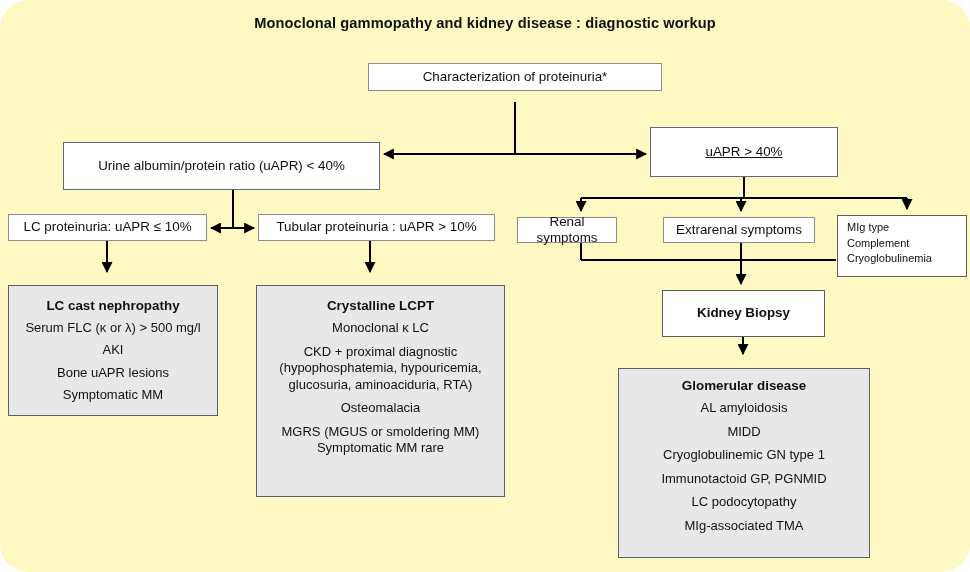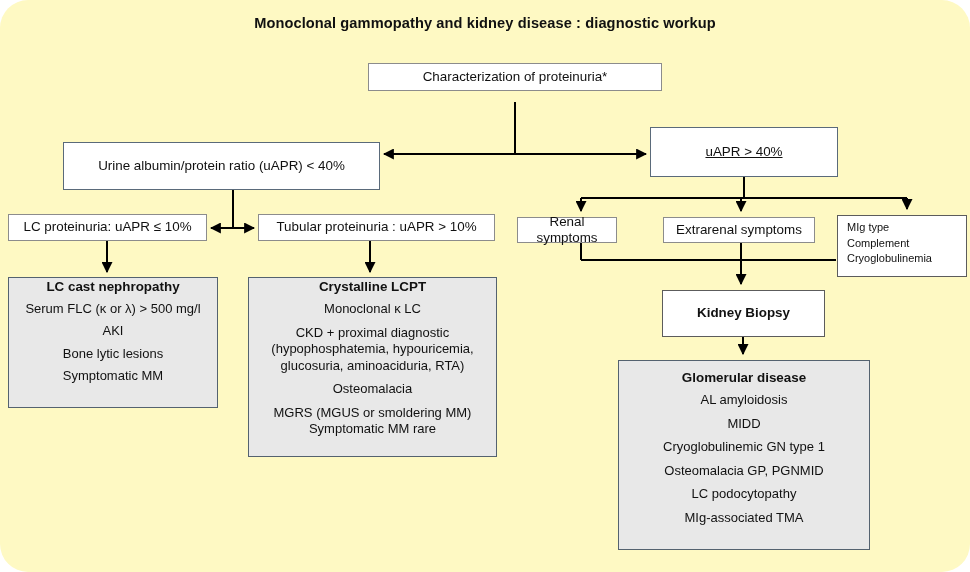--- a/index.html
+++ b/index.html
@@ -20,21 +20,21 @@
   }
   .slate{border-color:#5a6a7a;}
   .dark{border-color:#5c5c5c;}
   .bold{font-weight:bold;}
   .multiline{
     display:block;text-align:left;padding:4px 9px;font-size:11px;line-height:1.42;
   }
   .multiline div{margin:0;}
   .panel{
     position:absolute;background:#e8e8e8;border:1.5px solid #54626f;
-    padding:1px 10px 4px 10px;font-size:13px;
+    padding:12px 10px 4px 10px;font-size:13px;margin-top:8px;
   }
   .panel-title{
     font-weight:bold;font-size:13.4px;text-align:center;margin:0 0 3px 0;
   }
   .panel p{
     margin:7px 0;line-height:1.27;text-align:center;white-space:pre-line;
   }
   .panel.tight p{margin:6.5px 0;line-height:1.24;}
 </style>
 </head>
@@ -94,36 +94,36 @@
     <div>Complement</div>
     <div>Cryoglobulinemia</div>
   </div>
 
   <div class="wbox dark bold" style="left:662px;top:290px;width:163px;height:47px;">Kidney Biopsy</div>
 
   <div class="panel tight" style="left:8px;top:277px;width:210px;height:131px;">
     <div class="panel-title">LC cast nephropathy</div>
     <p>Serum FLC (κ or λ) &gt; 500 mg/l</p>
     <p>AKI</p>
-    <p>Bone lytic lesions</p>
+    <p>Bone uAPR lesions</p>
     <p>Symptomatic MM</p>
   </div>
 
-  <div class="panel" style="left:248px;top:277px;width:249px;height:180px;">
+  <div class="panel" style="left:256px;top:277px;width:249px;height:212px;">
     <div class="panel-title">Crystalline LCPT</div>
     <p>Monoclonal κ LC</p>
     <p>CKD + proximal diagnostic (hypophosphatemia, hypouricemia, glucosuria, aminoaciduria, RTA)</p>
     <p>Osteomalacia</p>
     <p>MGRS (MGUS or smoldering MM)
 Symptomatic MM rare</p>
   </div>
 
   <div class="panel" style="left:618px;top:360px;width:252px;height:190px;padding-top:9px;">
     <div class="panel-title">Glomerular disease</div>
     <p>AL amyloidosis</p>
     <p>MIDD</p>
     <p>Cryoglobulinemic GN type 1</p>
-    <p>Osteomalacia GP, PGNMID</p>
+    <p>Immunotactoid GP, PGNMID</p>
     <p>LC podocytopathy</p>
     <p>MIg-associated TMA</p>
   </div>
 
 </div>
 
 </body></html>

